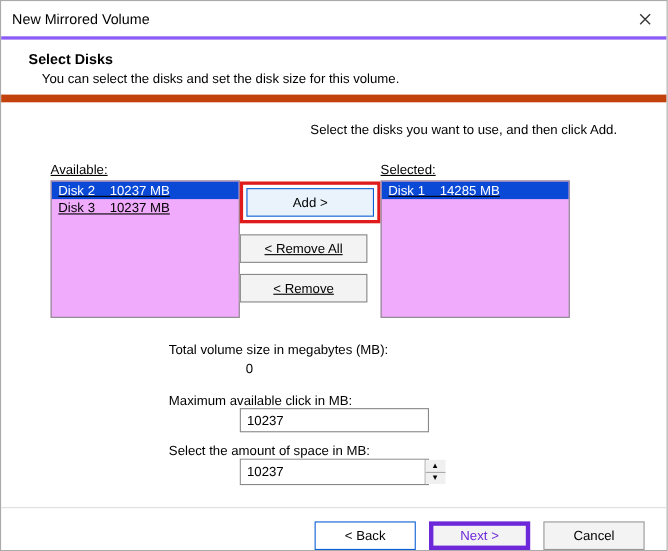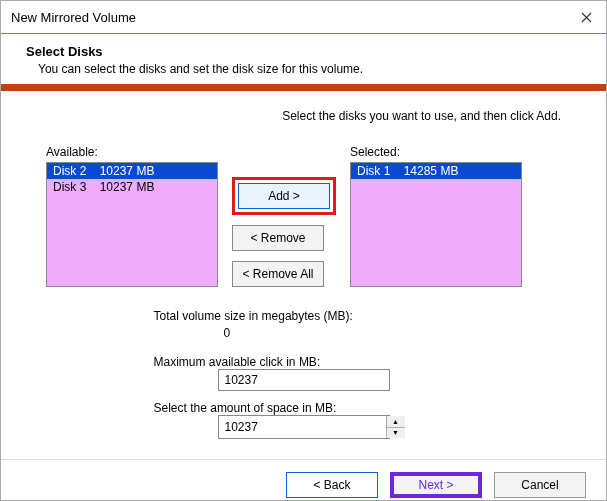--- a/index.html
+++ b/index.html
@@ -11,56 +11,56 @@
       height: 501px;
       border: 1px solid #aaa;
       display: flex;
       flex-direction: column;
     }
     .titlebar {
       display: flex;
       align-items: center;
       padding: 6px 10px;
       font-size: 13px;
-      border-bottom: 1px solid #8b5cf6;
+      border-bottom: 3px solid #8b5cf6;
     }
     .titlebar .spacer { flex: 1; }
     .close-btn {
       width: 20px; height: 20px;
       display: flex; align-items: center; justify-content: center;
       font-size: 14px; cursor: pointer;
     }
     .header-area {
       padding: 10px 20px 8px 25px;
       border-bottom: 7px solid #c2410c;
     }
     .header-title { font-weight: bold; font-size: 13px; margin-bottom: 3px; }
     .header-sub { font-size: 12px; padding-left: 12px; }
     .content {
       padding: 18px 45px 10px 45px;
       flex: 1;
     }
     .instruct { margin-bottom: 22px; text-align: right; }
-    .lists-row { display: flex; gap: 14px; align-items: flex-end; }
+    .lists-row { display: flex; align-items: flex-start; text-decoration: underline; }
     .col { display: flex; flex-direction: column; }
     .col-label { margin-bottom: 3px; }
     .listbox {
       border: 1px solid #888; background: #f0abfc; width: 172px; height: 125px;
       overflow: auto;
     }
     .list-item {
       padding: 0 6px;
       line-height: 16px;
       white-space: pre;
       cursor: default;
     }
     .list-item.selected { background: #0a49d6; color: #fff; }
     .mid-buttons { display: flex; flex-direction: column; gap: 10px; margin-top: 18px; }
     .mid-btn {
-      width: 92px; height: 26px;
+      width: 116px; height: 26px;
       border: 1px solid #888; background: #f3f3f3; font-size: 12px;
       cursor: pointer;
     }
     .mid-btn.primary {
       border: 1px solid #0a5fd6;
       background: #eaf3fb;
     }
     .highlight-wrap {
       border: 3px solid #e01b1b;
       padding: 3px;
@@ -135,22 +135,22 @@
       <div class="listbox" id="available-list">
           <div class="list-item selected">Disk 2    10237 MB</div>
           <div class="list-item">Disk 3    10237 MB</div>
         </div>
     </div>
 
     <div class="mid-buttons">
       <span class="highlight-wrap">
         <button class="mid-btn primary">Add &gt;</button>
       </span>
+      <button class="mid-btn">&lt; Remove All</button>
       <button class="mid-btn">&lt; Remove</button>
-      <button class="mid-btn">&lt; Remove All</button>
     </div>
 
     <div class="col">
       <div class="col-label">Selected:</div>
       <div class="listbox" id="selected-list">
           <div class="list-item selected">Disk 1    14285 MB</div>
         </div>
     </div>
   </div>
 

